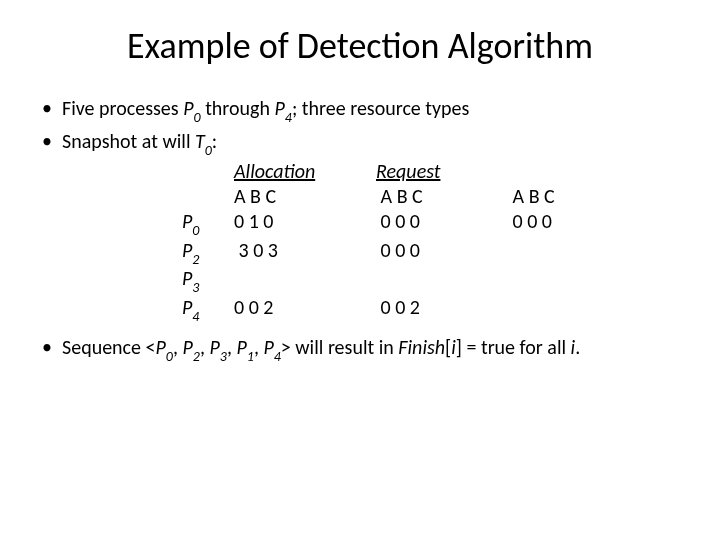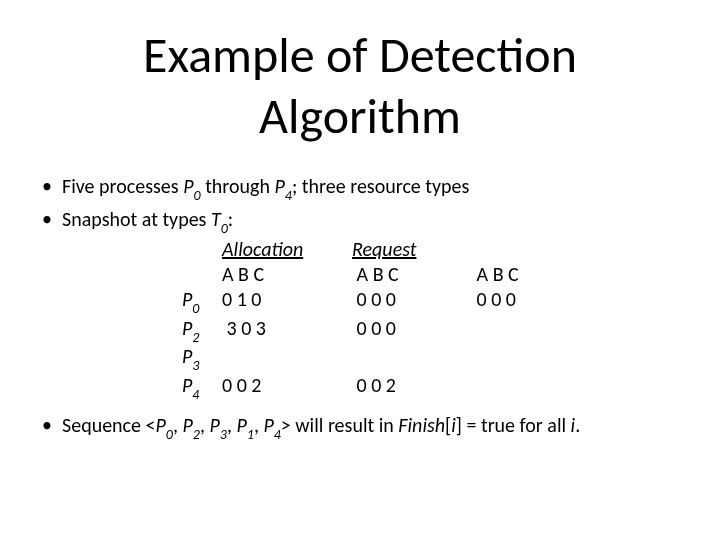--- a/index.html
+++ b/index.html
@@ -12,21 +12,21 @@
     color: #000;
   }
   .slide {
     width: 720px;
     height: 540px;
     position: relative;
     box-sizing: border-box;
     padding: 24px 40px 24px 40px;
   }
   .title {
-    font-size: 50px;
+    font-size: 36px;
     text-align: center;
     margin: 0 0 28px 0;
     font-weight: 400;
   }
   .content {
     font-size: 20px;
     line-height: 1.25;
     margin-top: 20px;
   }
   ul.bullets {
@@ -48,20 +48,21 @@
   .sub { font-size: 14px; vertical-align: sub; position: relative; top: 2px; }
   .ital { font-style: italic; }
   .uline { text-decoration: underline; }
   .table-block {
     margin-left: 120px;
     margin-top: 2px;
     margin-bottom: 12px;
   }
   .hdr-row, .abc-row, .data-row {
     display: flex;
+    gap: 12px;
   }
   .col-proc { width: 40px; }
   .col-alloc { width: 130px; }
   .col-req { width: 120px; }
   .col-avail { width: 120px; }
   .footer-bullet {
     margin-top: 28px;
   }
 </style>
 </head>
@@ -72,21 +73,21 @@
   <h1 class="title">Example of Detection Algorithm</h1>
 
   <div class="content">
     <ul class="bullets">
 
       <li>
         <span>Five processes </span><span class="ital"><span>P</span><span class="sub">0</span></span><span> through </span><span class="ital"><span>P</span><span class="sub">4</span></span><span>; three resource types</span><br>
       </li>
 
       <li>
-        <span>Snapshot at types </span><span class="ital"><span>T</span><span class="sub">0</span></span><span>:</span>
+        <span>Snapshot at will </span><span class="ital"><span>T</span><span class="sub">0</span></span><span>:</span>
 
         <div class="table-block">
           <div class="hdr-row">
             <div class="col-proc"></div>
             <div class="col-alloc ital uline">Allocation</div>
             <div class="col-req ital uline">Request</div>
           </div>
           <div class="abc-row">
             <div class="col-proc"></div>
             <div class="col-alloc">A B C</div>

